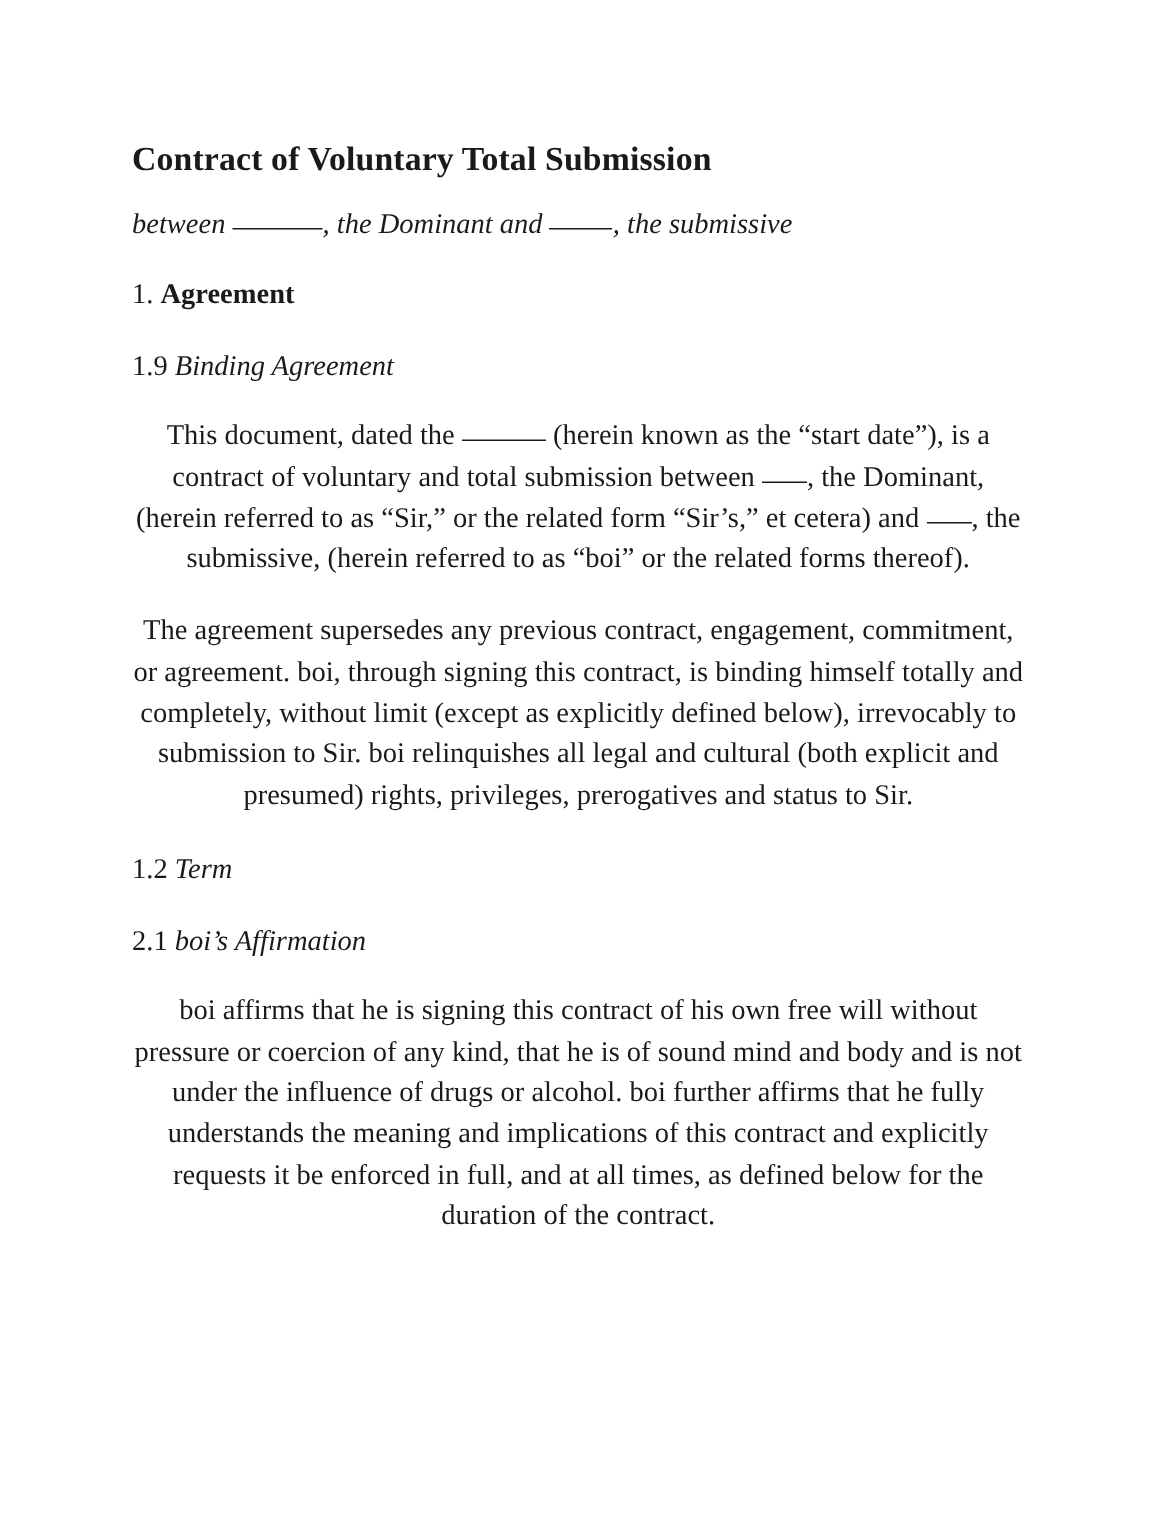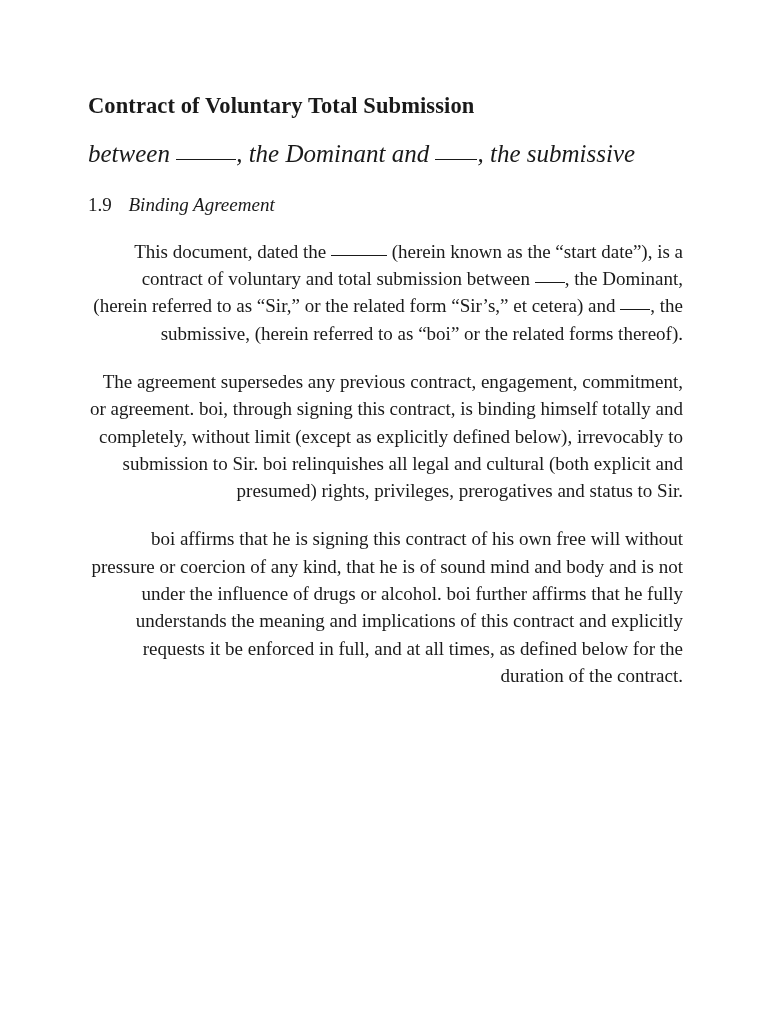--- a/index.html
+++ b/index.html
@@ -26,21 +26,21 @@
     width: 595px;
   }
   .doc-title {
     font-size: 22.5px;
     font-weight: bold;
     line-height: 1.2;
     margin: 0 0 0 0;
     letter-spacing: 0.1px;
   }
   .doc-subtitle {
-    font-size: 25px;
+    font-size: 19px;
     font-style: italic;
     line-height: 1.2;
     margin: 20px 0 0 0;
   }
   .blank {
     display: inline-block;
     border-bottom: 1.6px solid #1a1a1a;
     vertical-align: baseline;
     position: relative;
     top: -2px;
@@ -60,27 +60,26 @@
     font-weight: bold;
   }
   h3.subsection {
     font-size: 19px;
     font-weight: normal;
     margin: 24px 0 0 0;
     line-height: 1.25;
   }
   h3.subsection .sub-title {
     font-style: italic;
-    margin-left: 12px;
   }
   p.para {
     font-size: 19px;
     line-height: 27.3px;
     margin: 21px 0 0 0;
-    text-align: right;
+    text-align: center;
   }
   sup.ord {
     font-size: 0.62em;
     vertical-align: super;
     line-height: 0;
   }
 </style>
 </head>
 <body>
 
@@ -88,31 +87,43 @@
   <div class="doc-body">
 
     <h1 class="doc-title">Contract of Voluntary Total Submission</h1>
 
     <div class="doc-subtitle">
       <span>between</span>
       <span class="blank blank-lg"></span><span>, the Dominant and</span>
       <span class="blank blank-md"></span><span>, the submissive</span>
     </div>
 
+    <h2 class="section">
+      <span class="sec-number">1.</span>
+      <span class="sec-title">Agreement</span>
+    </h2>
 
     <h3 class="subsection">
       <span class="sub-number">1.9</span>
       <span class="sub-title">Binding Agreement</span>
     </h3>
 
     <p class="para"><span>This document, dated the</span> <span class="blank blank-inline-lg"></span> <span>(herein known as the “start date”), is a contract of voluntary and total submission between</span> <span class="blank blank-sm"></span><span>, the Dominant, (herein referred to as “Sir,” or the related form “Sir’s,” et cetera) and</span> <span class="blank blank-sm"></span><span>, the submissive, (herein referred to as “boi” or the related forms thereof).</span></p>
 
     <p class="para">The agreement supersedes any previous contract, engagement, commitment, or agreement. boi, through signing this contract, is binding himself totally and completely, without limit (except as explicitly defined below), irrevocably to submission to Sir. boi relinquishes all legal and cultural (both explicit and presumed) rights, privileges, prerogatives and status to Sir.</p>
 
+    <h3 class="subsection">
+      <span class="sub-number">1.2</span>
+      <span class="sub-title">Term</span>
+    </h3>
 
 
 
+    <h3 class="subsection">
+      <span class="sub-number">2.1</span>
+      <span class="sub-title">boi’s Affirmation</span>
+    </h3>
 
     <p class="para">boi affirms that he is signing this contract of his own free will without pressure or coercion of any kind, that he is of sound mind and body and is not under the influence of drugs or alcohol. boi further affirms that he fully understands the meaning and implications of this contract and explicitly requests it be enforced in full, and at all times, as defined below for the duration of the contract.</p>
 
 
   </div>
 </div>
 
 </body></html>

